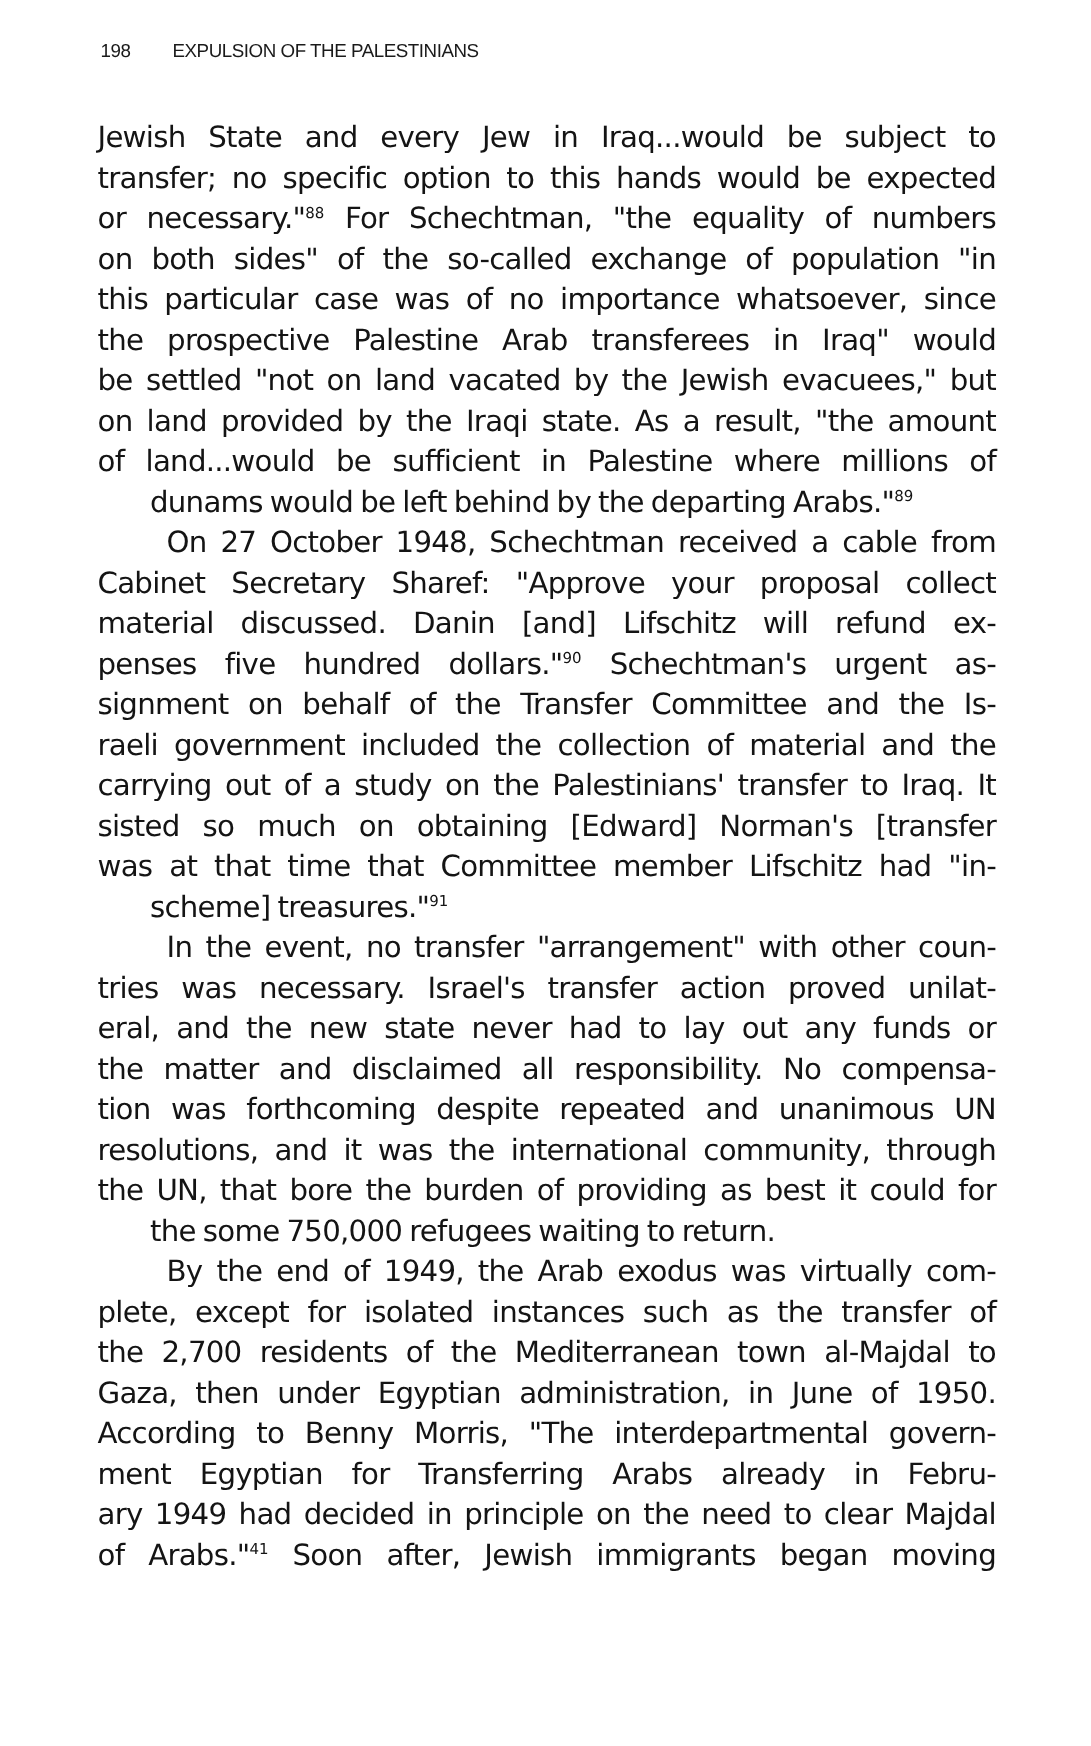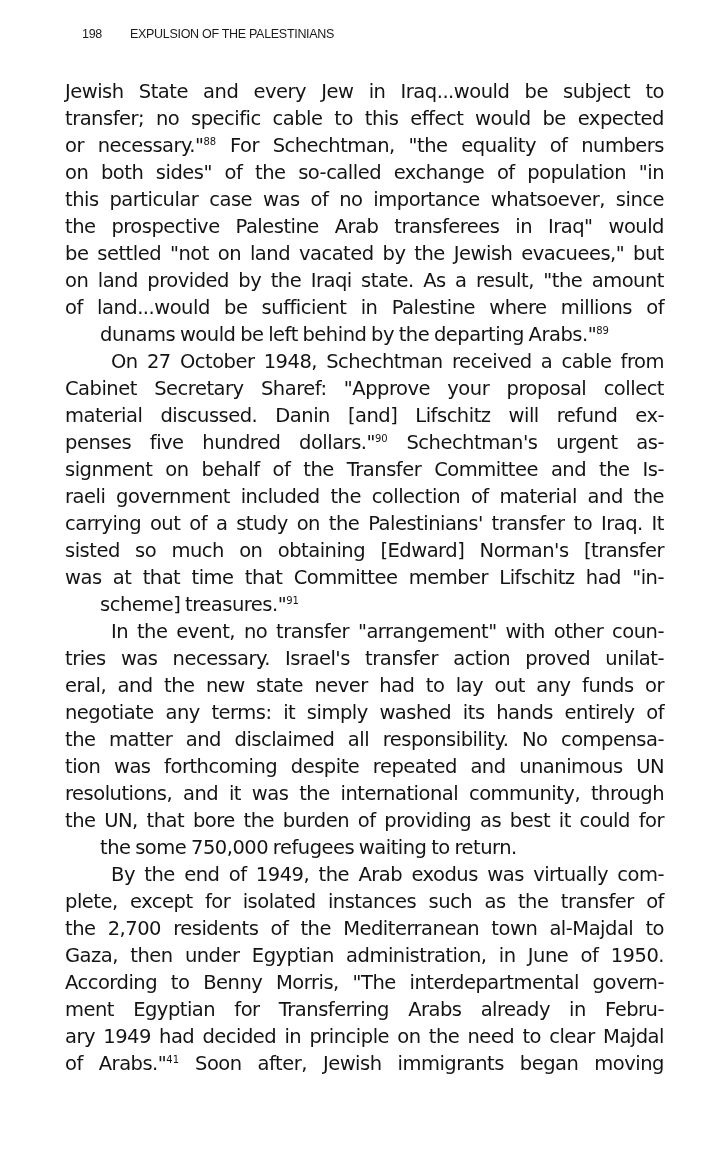--- a/index.html
+++ b/index.html
@@ -10,21 +10,21 @@
     body {
       width: 727px;
       height: 1164px;
       position: relative;
       overflow: hidden;
       color: #141414;
       font-family: "DejaVu Sans", "Liberation Sans", sans-serif;
     }
     .page-header {
       position: absolute;
-      left: 82px;
+      left: 67px;
       top: 27px;
       font-family: "Liberation Sans", sans-serif;
       font-size: 12.5px;
       letter-spacing: -0.3px;
       color: #1a1a1a;
       white-space: nowrap;
     }
     .page-header .page-number {
       display: inline-block;
       width: 48px;
@@ -76,21 +76,21 @@
 
 <div class="page-header">
   <span class="page-number">198</span><span>EXPULSION OF THE PALESTINIANS</span>
 </div>
 
 <div class="body-text">
   <div class="line">
       <span class="justify-wrap"><span>Jewish State and every Jew in Iraq...would be subject to</span></span>
     </div>
   <div class="line">
-      <span class="justify-wrap"><span>transfer; no specific cable to this effect would be expected</span></span>
+      <span class="justify-wrap"><span>transfer; no specific option to this hands would be expected</span></span>
     </div>
   <div class="line">
       <span class="justify-wrap"><span>or necessary."</span><sup class="fn">88</sup><span>  For Schechtman, "the equality of numbers</span></span>
     </div>
   <div class="line">
       <span class="justify-wrap"><span>on both sides" of the so-called exchange of population "in</span></span>
     </div>
   <div class="line">
       <span class="justify-wrap"><span>this particular case was of no importance whatsoever, since</span></span>
     </div>
@@ -144,23 +144,20 @@
   <div class="line indent">
       <span class="justify-wrap"><span>In the event, no transfer "arrangement" with other coun-</span></span>
     </div>
   <div class="line">
       <span class="justify-wrap"><span>tries was necessary.  Israel's transfer action proved unilat-</span></span>
     </div>
   <div class="line">
       <span class="justify-wrap"><span>eral, and the new state never had to lay out any funds or</span></span>
     </div>
   <div class="line">
-      <span class="justify-wrap"><span>negotiate any terms: it simply washed its hands entirely of</span></span>
-    </div>
-  <div class="line">
       <span class="justify-wrap"><span>the matter and disclaimed all responsibility.  No compensa-</span></span>
     </div>
   <div class="line">
       <span class="justify-wrap"><span>tion was forthcoming despite repeated and unanimous UN</span></span>
     </div>
   <div class="line">
       <span class="justify-wrap"><span>resolutions, and it was the international community, through</span></span>
     </div>
   <div class="line">
       <span class="justify-wrap"><span>the UN, that bore the burden of providing as best it could for</span></span>

